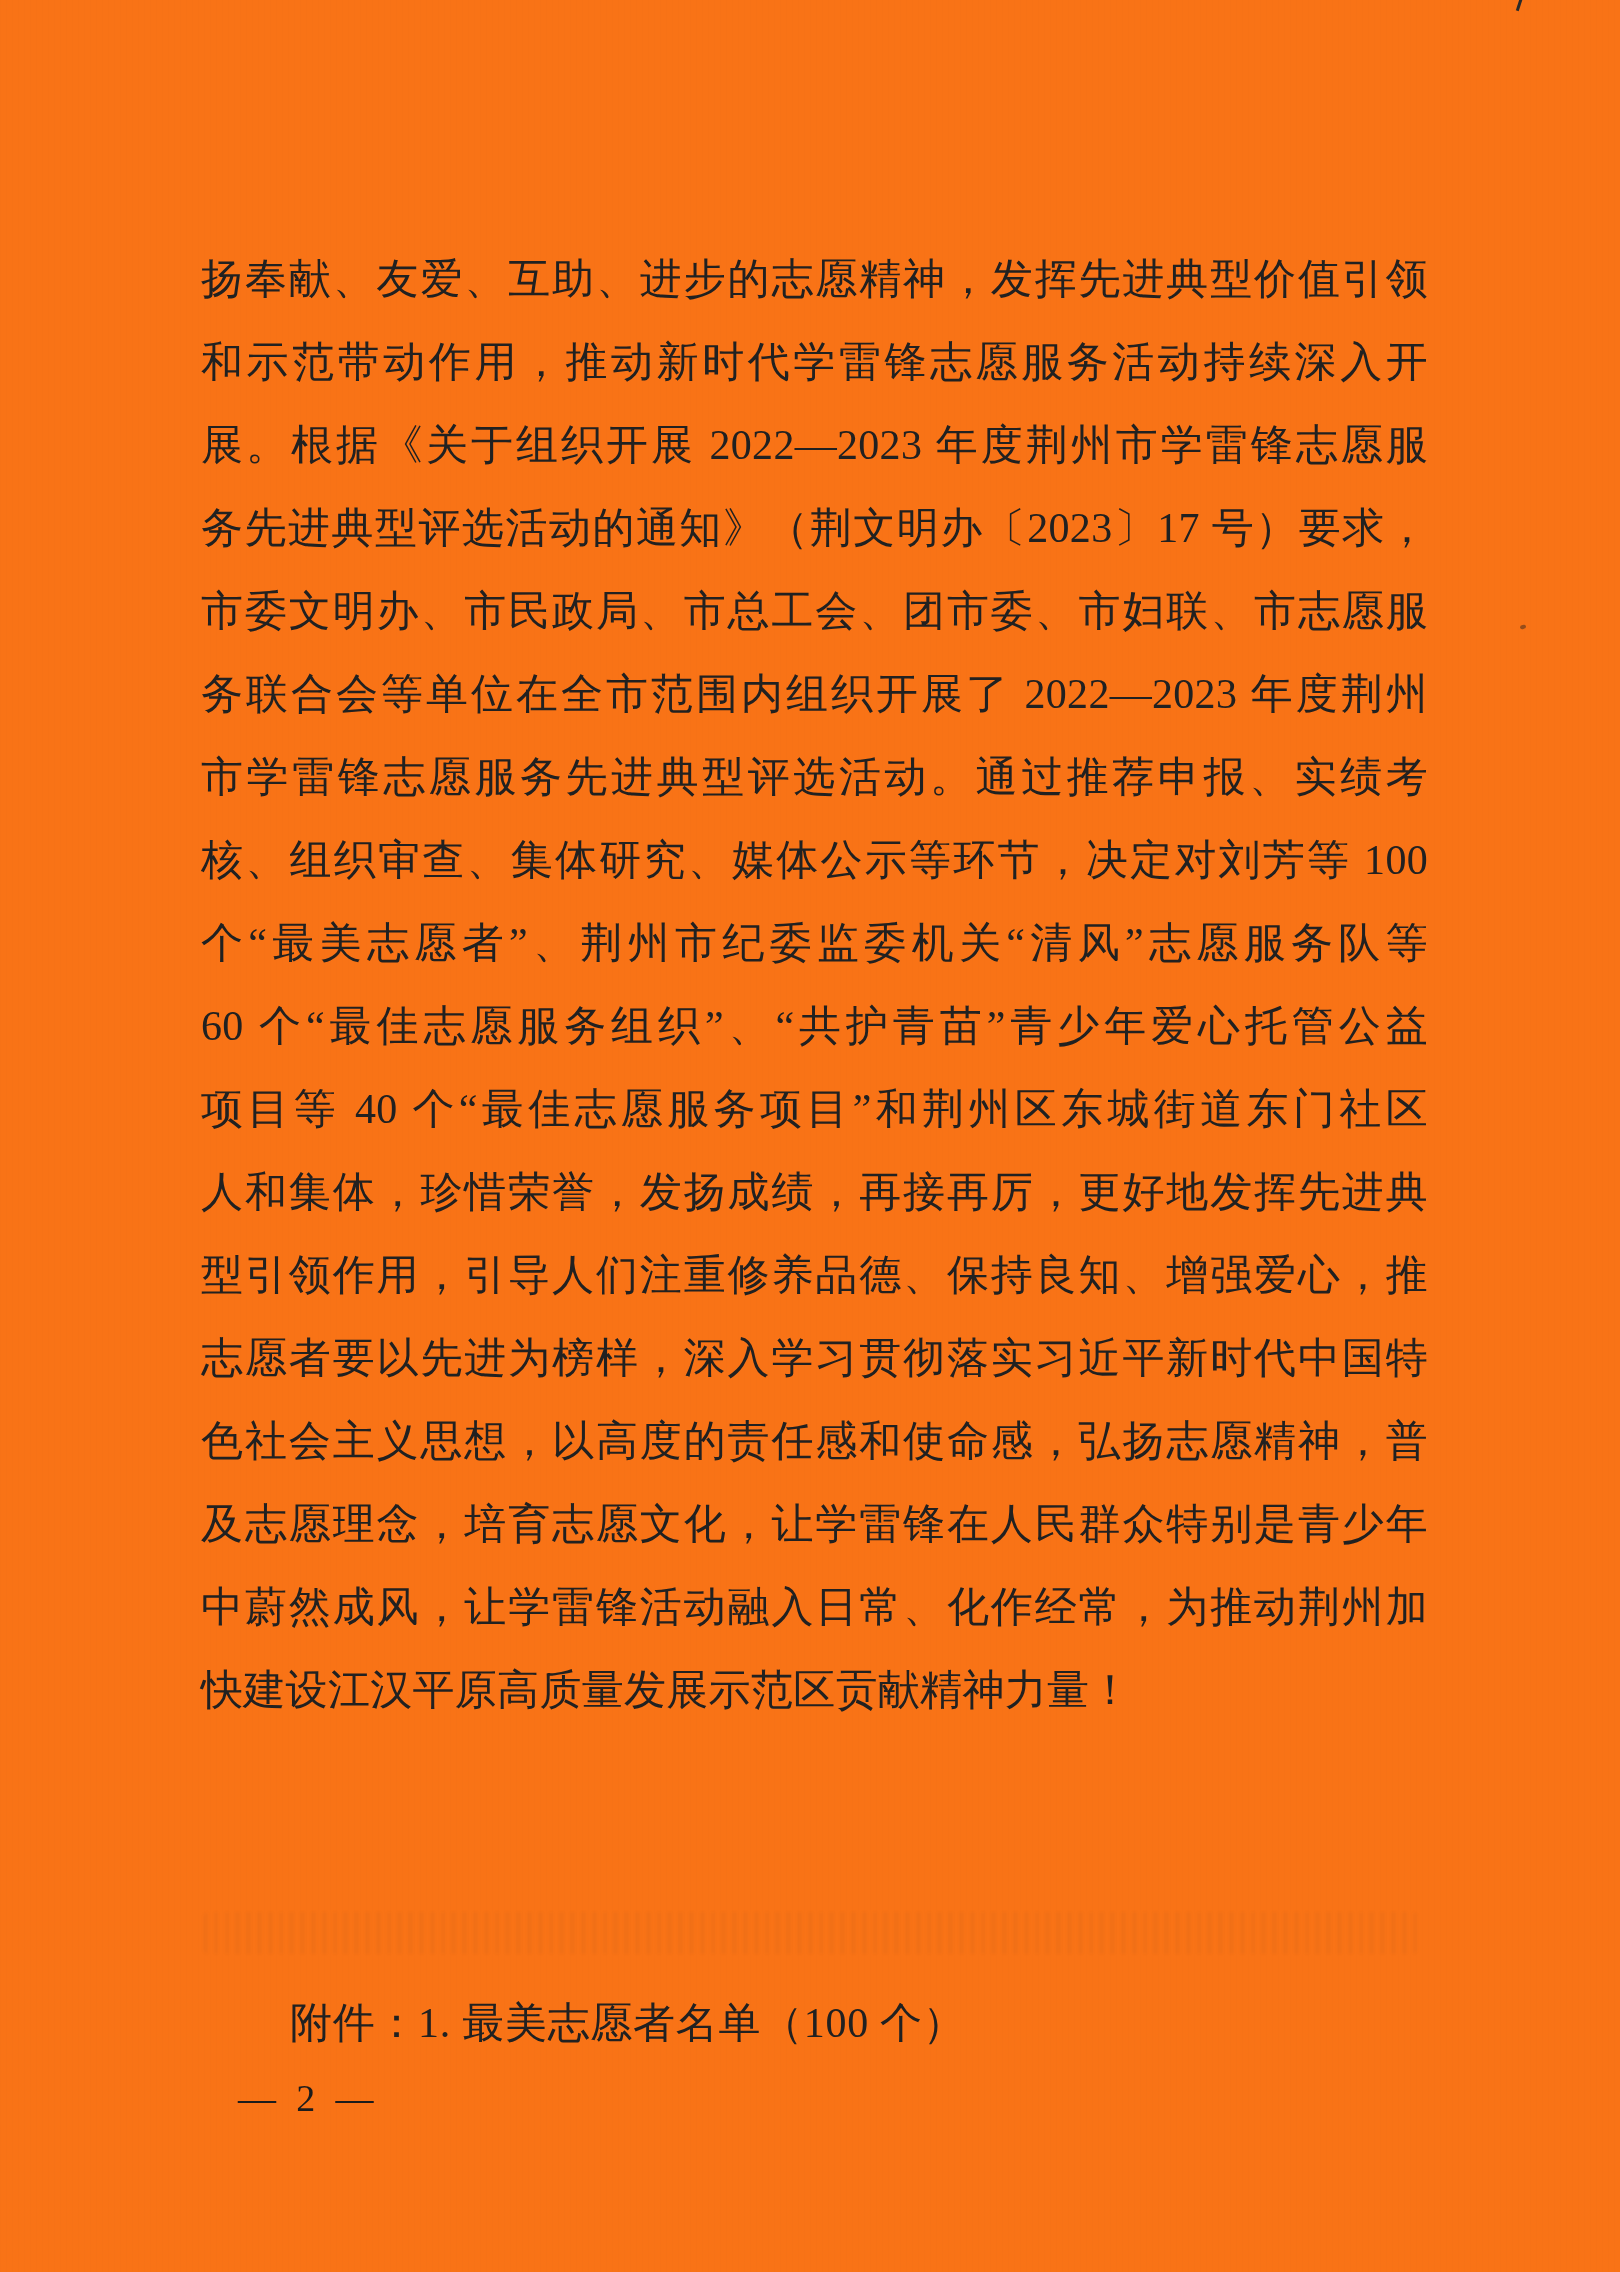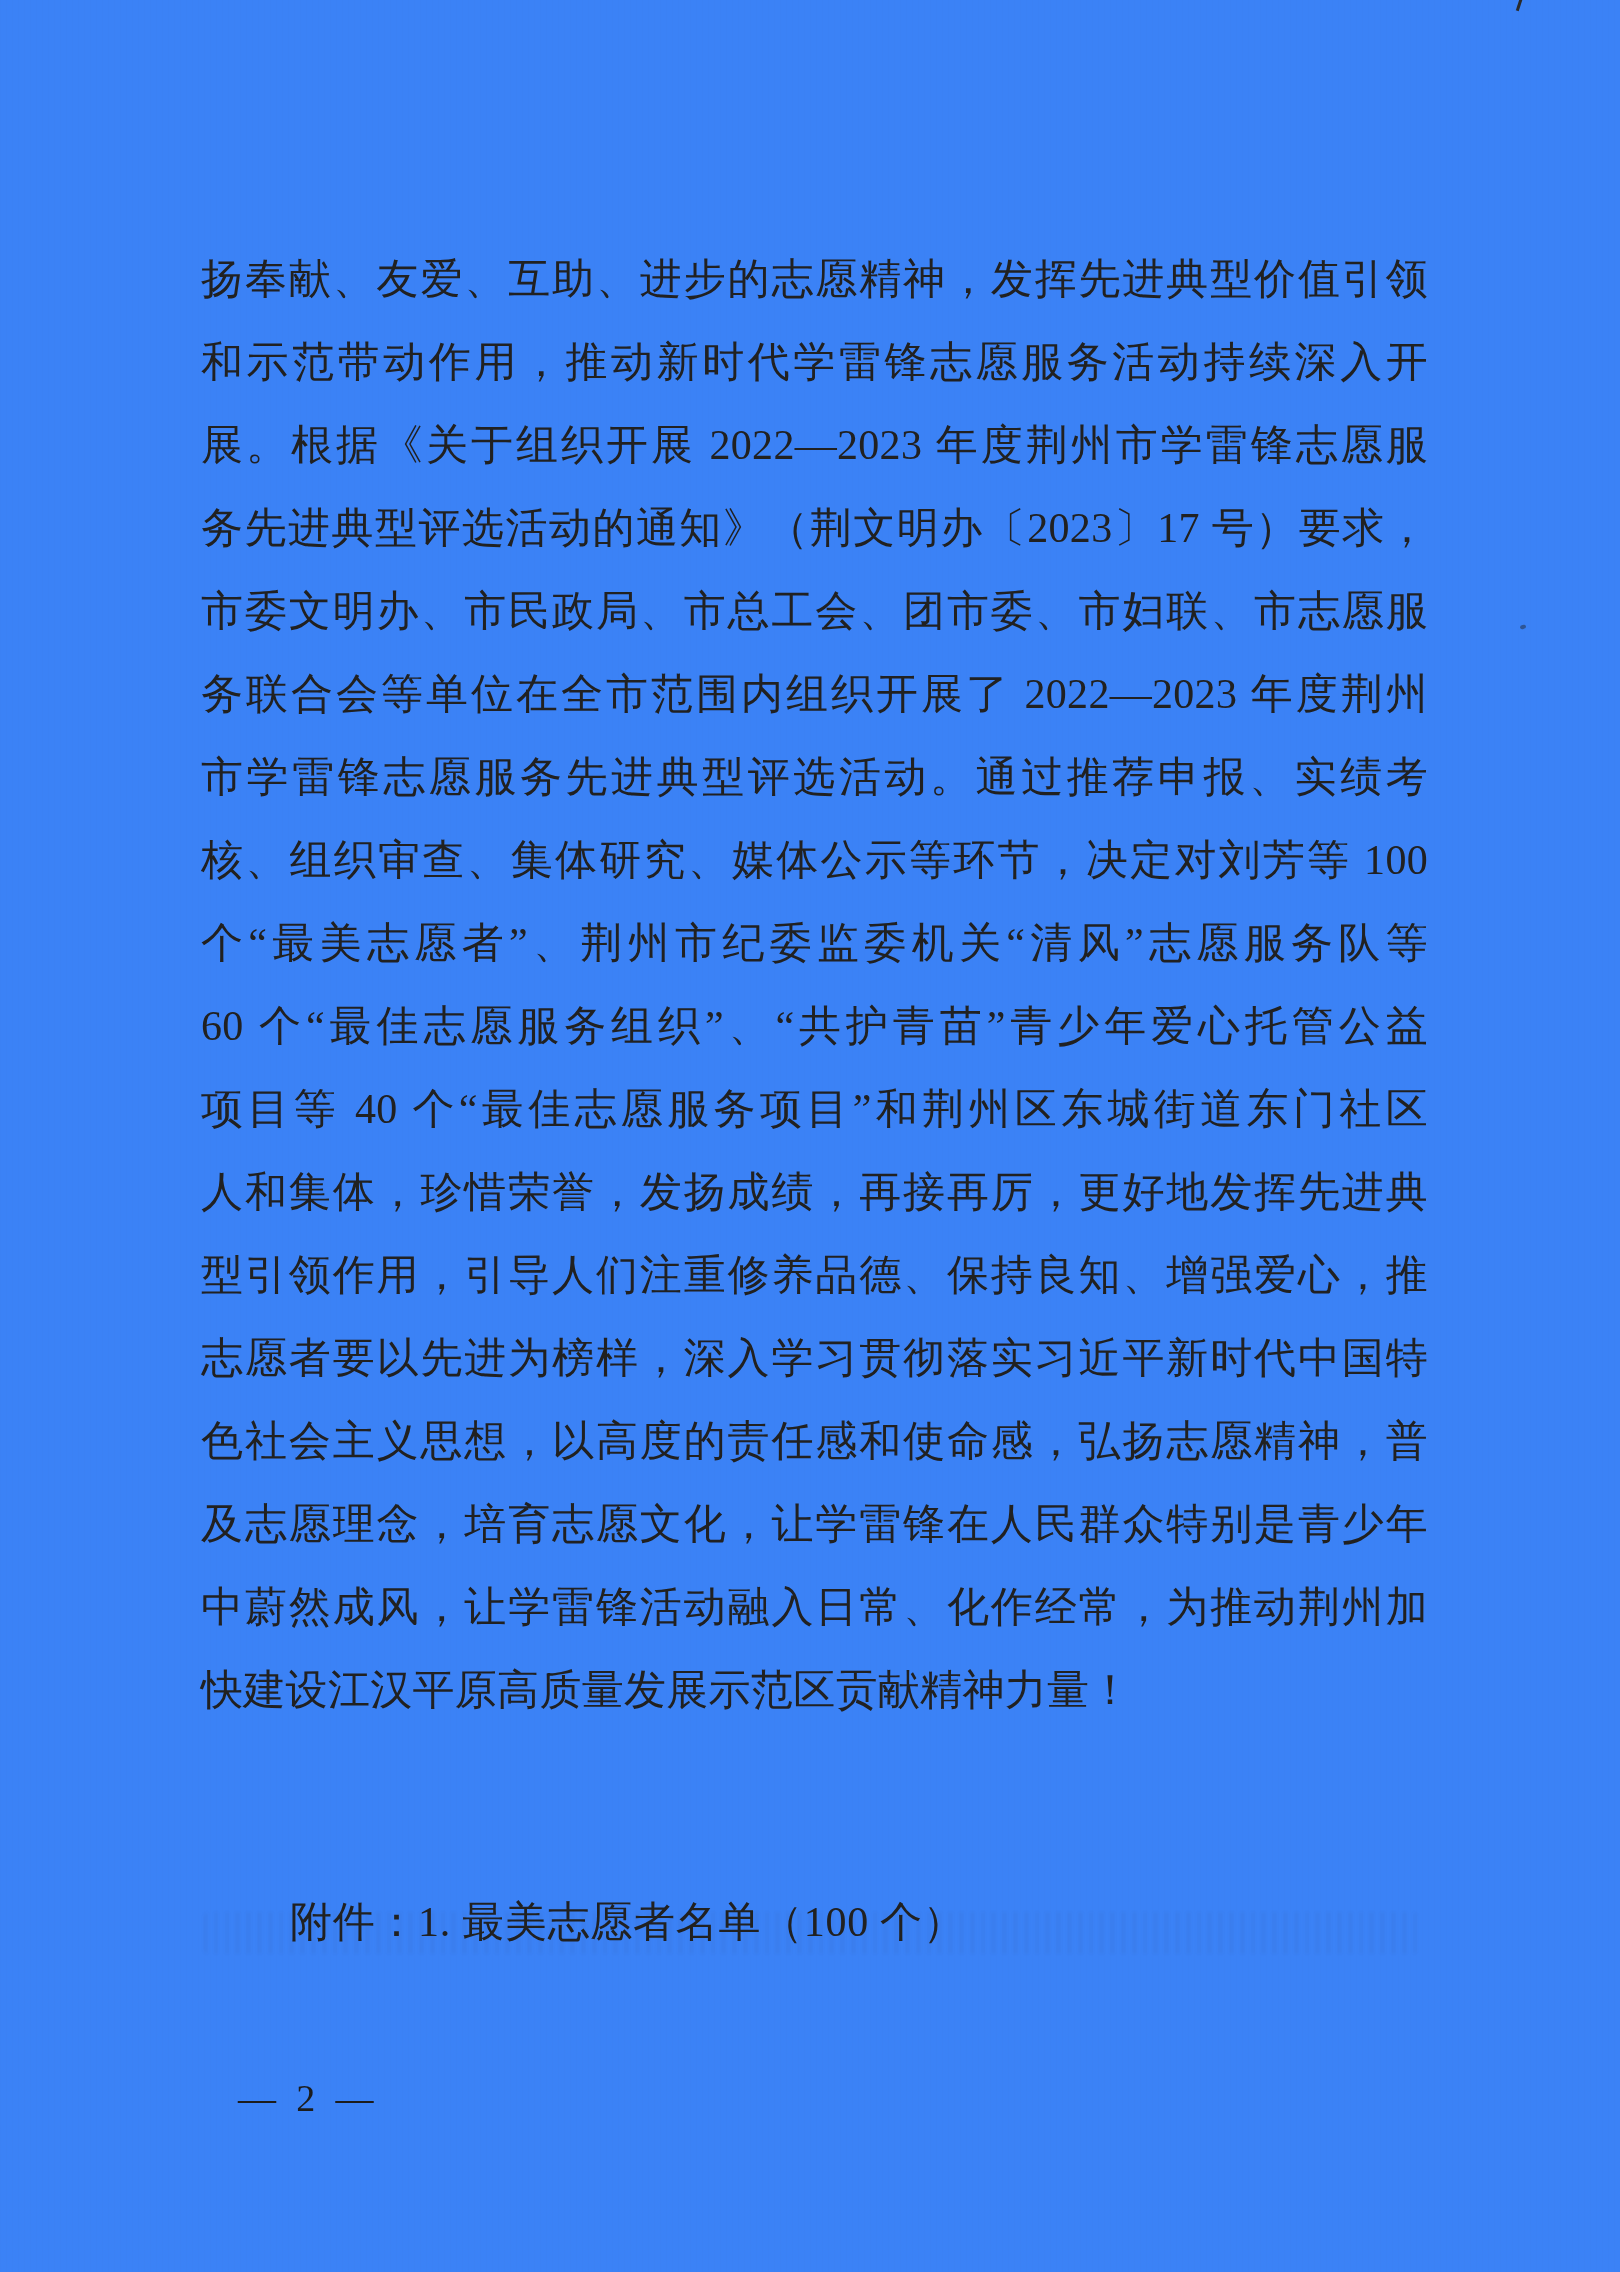--- a/index.html
+++ b/index.html
@@ -4,21 +4,21 @@
 <style>
   html, body {
     margin: 0;
     padding: 0;
     background: #e8e8e8;
   }
   .page {
     position: relative;
     width: 1620px;
     height: 2273px;
-    background: #3b82f6;
+    background: #f97316;
     overflow: hidden;
     font-family: "Liberation Serif", "DejaVu Serif", serif;
     color: #1f1f1f;
   }
   
   .scan-noise {
     position: absolute;
     inset: 0;
     background: repeating-linear-gradient(
       90deg,
@@ -81,21 +81,21 @@
     white-space: normal;
     color: #212121;
   }
   .line.flush {
     text-align: center;
     text-align-last: left;
   }
   .attachment {
     position: absolute;
     left: 201px;
-    top: 1881px;
+    top: 1982px;
     width: 1227px;
     font-size: 42px;
     line-height: 83px;
     text-indent: 89px;
     letter-spacing: 0.7px;
     color: #212121;
   }
   .pagenum {
     position: absolute;
     left: 238px;

